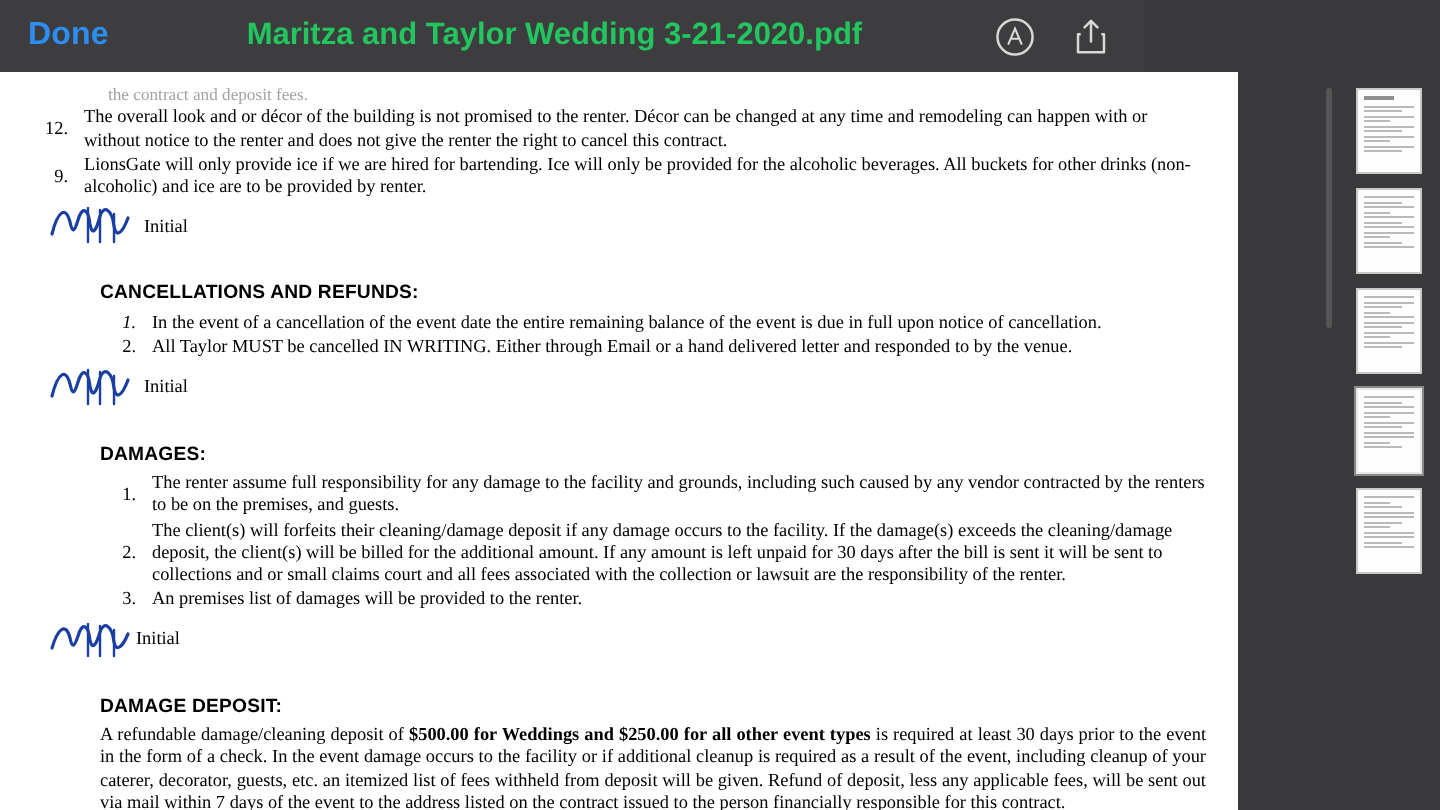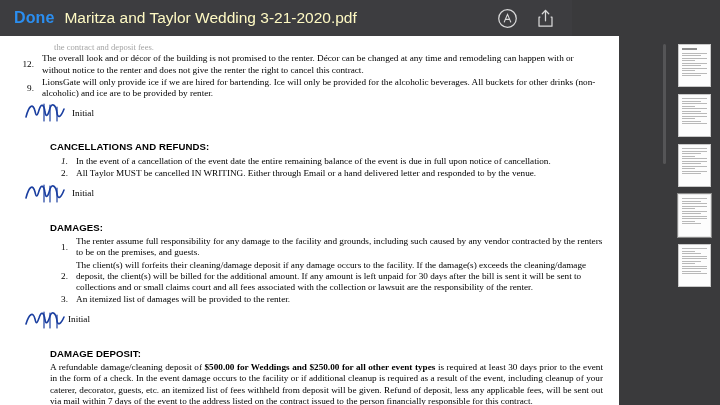--- a/index.html
+++ b/index.html
@@ -37,23 +37,24 @@
     color: #2b8ef0;
     font-size: 16px;
     font-weight: 600;
     letter-spacing: .1px;
     cursor: pointer;
     flex: 0 0 auto;
     padding: 2px 4px;
   }
   .doc-title {
     flex: 1 1 auto;
-    color: #fef9c3;
+    text-align: center;
+    color: #22c55e;
     font-size: 15.5px;
-    font-weight: 400;
+    font-weight: 700;
     white-space: nowrap;
     overflow: hidden;
     text-overflow: ellipsis;
     padding: 0 6px;
   }
   .topbar-actions {
     flex: 0 0 auto;
     display: flex;
     align-items: center;
     gap: 16px;
@@ -279,21 +280,21 @@
       <div class="numrow">
         <div class="num">1.</div>
         <div class="body">The renter assume full responsibility for any damage to the facility and grounds, including such caused by any vendor contracted by the renters to be on the premises, and guests.</div>
       </div>
       <div class="numrow">
         <div class="num">2.</div>
         <div class="body">The client(s) will forfeits their cleaning/damage deposit if any damage occurs to the facility. If the damage(s) exceeds the cleaning/damage deposit, the client(s) will be billed for the additional amount. If any amount is left unpaid for 30 days after the bill is sent it will be sent to collections and or small claims court and all fees associated with the collection or lawsuit are the responsibility of the renter.</div>
       </div>
       <div class="numrow">
         <div class="num">3.</div>
-        <div class="body">An itemized list of damages will be provided to the renter.</div>
+        <div class="body">An premises list of damages will be provided to the renter.</div>
       </div>
     </div>
 
     <div class="initial-row">
       <div class="sig">
         <svg width="56" height="26" viewBox="0 0 56 26">
           <path d="M2 18 C5 8, 9 5, 11 13 C12 18, 13 18, 15 12 C17 5, 20 6, 21 14 C22 19, 24 17, 26 10 C28 4, 32 7, 33 15 C34 20, 37 18, 40 11" fill="none" stroke="#1b3fa0" stroke-width="1.6" stroke-linecap="round"></path>
           <path d="M20 6 L20 22 M26 7 L26 22 M33 9 L33 22" fill="none" stroke="#1b3fa0" stroke-width="1.2" stroke-linecap="round"></path>
         </svg>
       </div>

